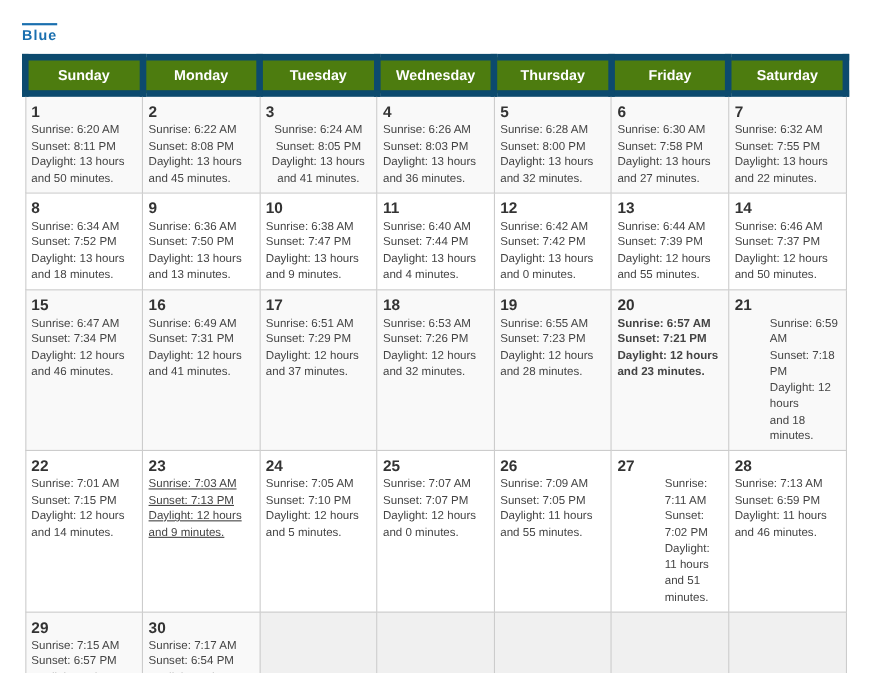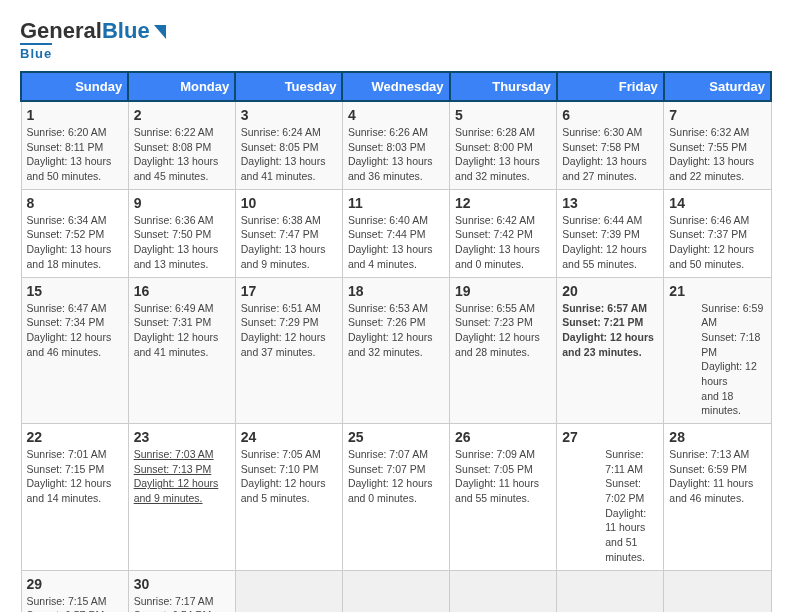--- a/index.html
+++ b/index.html
@@ -59,27 +59,27 @@
     .location {
       font-size: 18px;
       color: #555;
     }
     table {
       width: 100%;
       border-collapse: collapse;
       font-size: 11px;
     }
     thead tr th {
-      background: #3b82f6;
+      background: #4d7c0f;
       color: #fff;
       padding: 6px 5px;
-      text-align: right;
+      text-align: center;
       font-size: 13px;
       font-weight: bold;
-      border: 2px solid #0c4a6e;
+      border: 6px solid #0c4a6e;
     }
     tbody tr td {
       border: 1px solid #ccc;
       vertical-align: top;
       padding: 5px 5px;
       width: 14.28%;
       min-height: 80px;
       background: #fff;
     }
     tbody tr:nth-child(odd) td {
@@ -97,26 +97,20 @@
       font-size: 10.5px;
       line-height: 1.4;
     }
     .empty-cell { background: #f0f0f0 !important; }
   </style>
 </head>
 <body>
 
 <div class="header">
   <div class="logo">
-    <div class="logo-line">
-      <span class="logo-text">
-        <span style="color:#333;">General</span><span class="blue">Blue</span>
-      </span>
-      <span class="logo-arrow"></span>
-    </div>
     <div class="logo-sub">Blue</div>
   </div>
   <div class="title-block">
     <div class="month-title"></div>
     <div class="location"></div>
   </div>
 </div>
 
 <table>
   <thead>
@@ -141,21 +135,21 @@
         </td>
         <td>
           <span class="day-num">2</span>
           <div class="day-info" style="white-space: pre-line;">Sunrise: 6:22 AM
 Sunset: 8:08 PM
 Daylight: 13 hours
 and 45 minutes.</div>
         </td>
         <td>
           <span class="day-num">3</span>
-          <div class="day-info" style="white-space: pre-line;">Sunrise: 6:24 AM
+          <div class="day-info" style="white-space: pre-line; text-align: center;">Sunrise: 6:24 AM
 Sunset: 8:05 PM
 Daylight: 13 hours
 and 41 minutes.</div>
         </td>
         <td>
           <span class="day-num">4</span>
           <div class="day-info" style="white-space: pre-line;">Sunrise: 6:26 AM
 Sunset: 8:03 PM
 Daylight: 13 hours
 and 36 minutes.</div>

